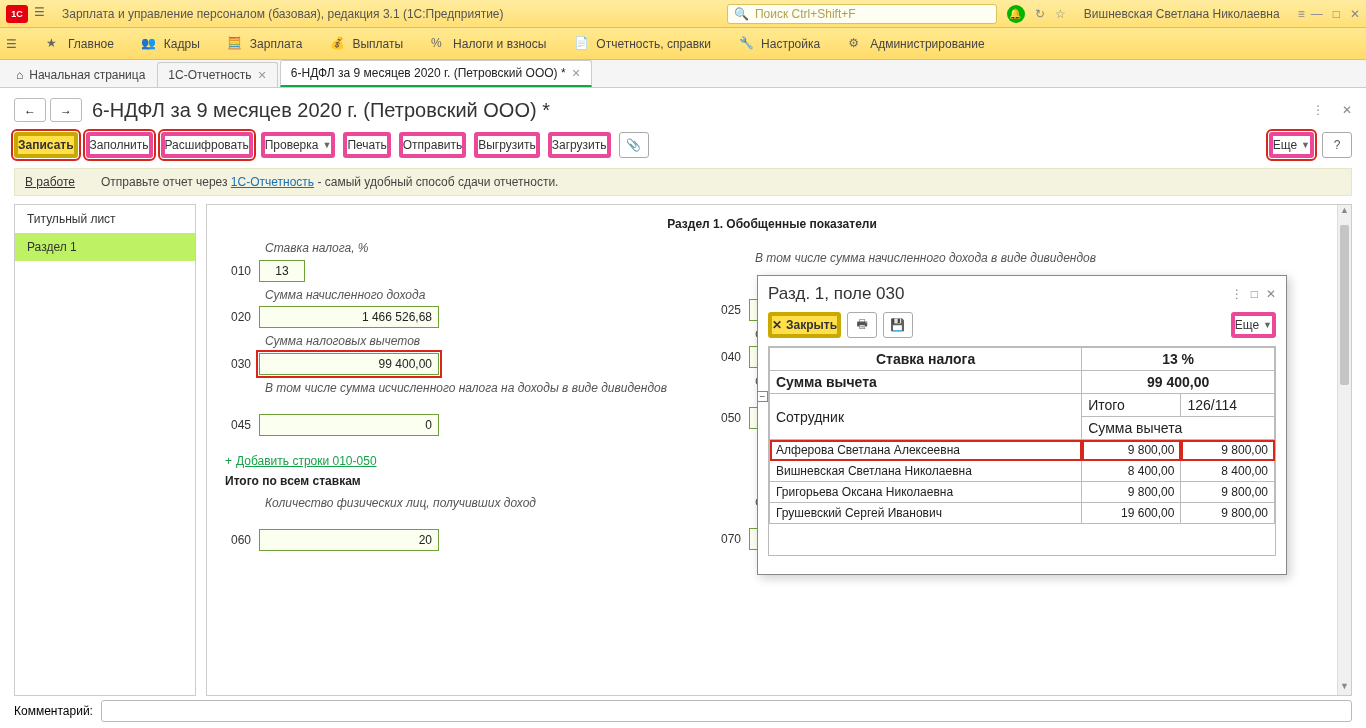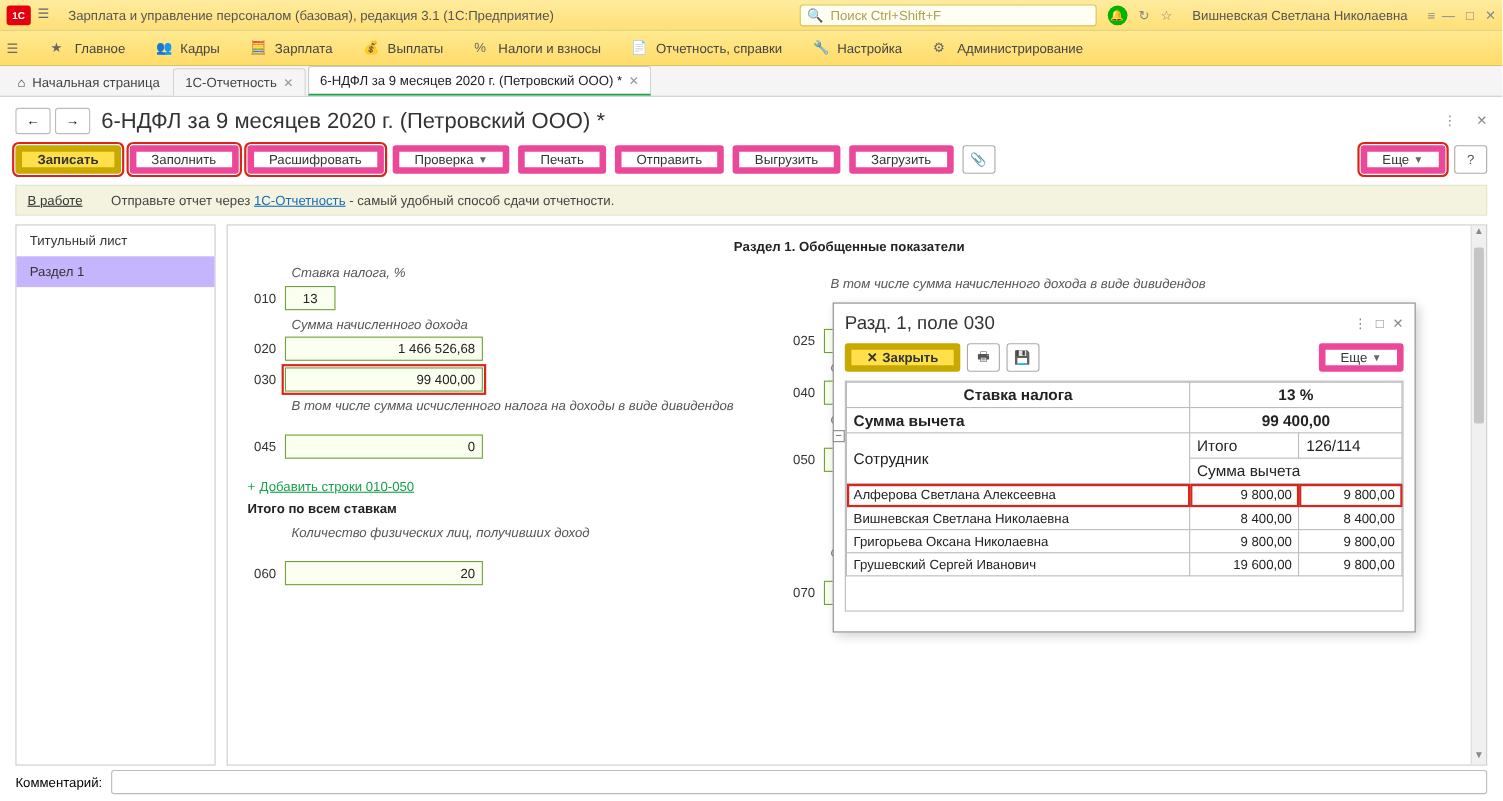--- a/index.html
+++ b/index.html
@@ -22,33 +22,33 @@
 .tab.home{border:none;background:none}
 .tab.active{background:#fff;border-bottom:2px solid #17a24a;color:#222}
 .tab .x{color:#999;font-size:11px}
 .page-head{display:flex;align-items:center;padding:10px 14px;gap:10px}
 .nav-arrows{display:flex;gap:4px}
 .nav-arrows button{width:32px;height:24px;border:1px solid #bbb;background:#fff;border-radius:3px;cursor:pointer}
 .page-title{font-size:20px;color:#333;flex:1}
 .page-head .dots{color:#888;margin-right:8px}
 .page-head .close{color:#888;cursor:pointer}
 .toolbar{display:flex;align-items:center;gap:8px;padding:0 14px 10px}
-.btn{height:26px;border:6px solid #ec4899;background:#fff;border-radius:3px;padding:0 14px;cursor:pointer;display:flex;align-items:center;color:#333}
+.btn{height:26px;border:4px solid #ec4899;background:#fff;border-radius:3px;padding:0 0;cursor:pointer;display:flex;align-items:center;color:#333}
 .btn.yellow{background:#ffe04a;border-color:#c9a800;font-weight:bold}
 .btn.hl{outline:2px solid #d9261c;outline-offset:1px}
 .btn .dd{margin-left:4px;font-size:9px;color:#666}
 .icon-btn{width:30px;height:26px;border:1px solid #aaa;background:#fff;border-radius:3px;display:flex;align-items:center;justify-content:center;cursor:pointer;color:#555}
 .toolbar .spacer{flex:1}
 .status-line{background:#f3f3df;border:1px solid #e5e5c7;margin:0 14px 8px;padding:6px 10px;color:#444;display:flex;align-items:center;gap:6px}
 .status-line a{color:#1a6fb5}
 .status-line .st{text-decoration:underline;color:#333}
 .work{display:flex;padding:0 14px;gap:10px;height:492px}
 .left-panel{width:182px;border:1px solid #ccc;background:#fff}
 .left-panel .item{padding:7px 12px;cursor:pointer;color:#333}
-.left-panel .item.sel{background:#c4b5fd}
+.left-panel .item.sel{background:#bef264}
 .doc-area{flex:1;border:1px solid #ccc;background:#fff;position:relative;overflow:hidden}
 .doc-scroll{position:absolute;left:0;top:0;right:14px;bottom:0;overflow:hidden;padding:8px 14px}
 .scrollbar{position:absolute;right:0;top:0;width:14px;height:100%;background:#f0f0f0;border-left:1px solid #ddd}
 .scrollbar .thumb{position:absolute;left:2px;right:2px;top:20px;height:160px;background:#c5c5c5;border-radius:2px}
 .scrollbar .arr{position:absolute;left:0;right:0;height:14px;text-align:center;color:#888;font-size:9px}
 .section-title{text-align:center;font-weight:bold;color:#222;padding:4px 0 10px}
 .form-grid{display:grid;grid-template-columns:480px 1fr;column-gap:10px}
 .cell{margin-bottom:6px}
 .lbl{font-style:italic;color:#555;margin-left:44px;line-height:1.3;min-height:15px}
 .row{display:flex;align-items:center;gap:8px;margin-top:3px}
@@ -215,20 +215,21 @@
               </div>
           </div>
           <div class="cell">
             <div class="lbl">Сумма начисленного дохода</div>
             <div class="row">
                 <span class="code">020</span>
                 <div class="fld w180">1 466 526,68</div>
               </div>
           </div>
           <div class="cell">
+            <div class="lbl">Сумма налоговых вычетов</div>
             <div class="row">
                 <span class="code">030</span>
                 <div class="fld w180 hl">99 400,00</div>
               </div>
           </div>
           <div class="cell">
             <div class="lbl" style="min-height:30px">В том числе сумма исчисленного налога на доходы в виде дивидендов</div>
             <div class="row">
                 <span class="code">045</span>
                 <div class="fld w180">0</div>

